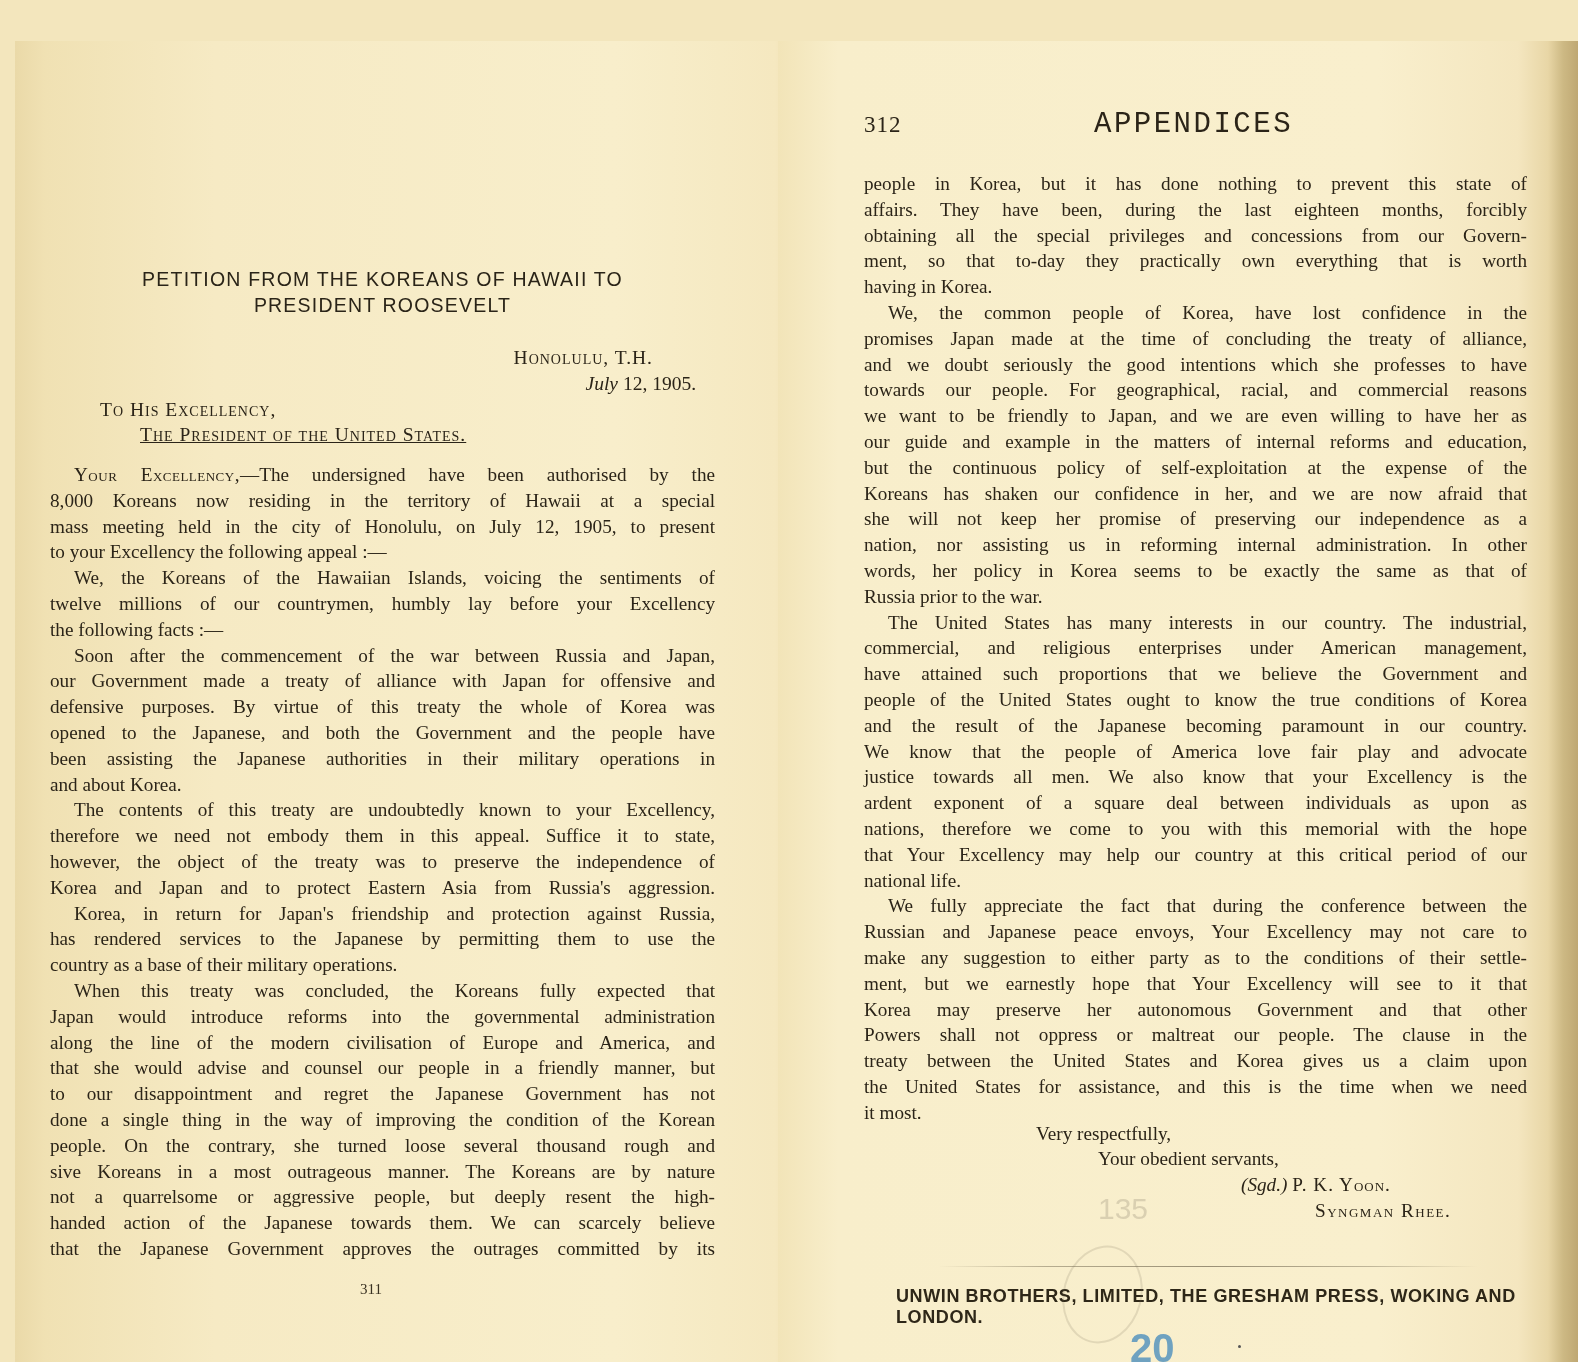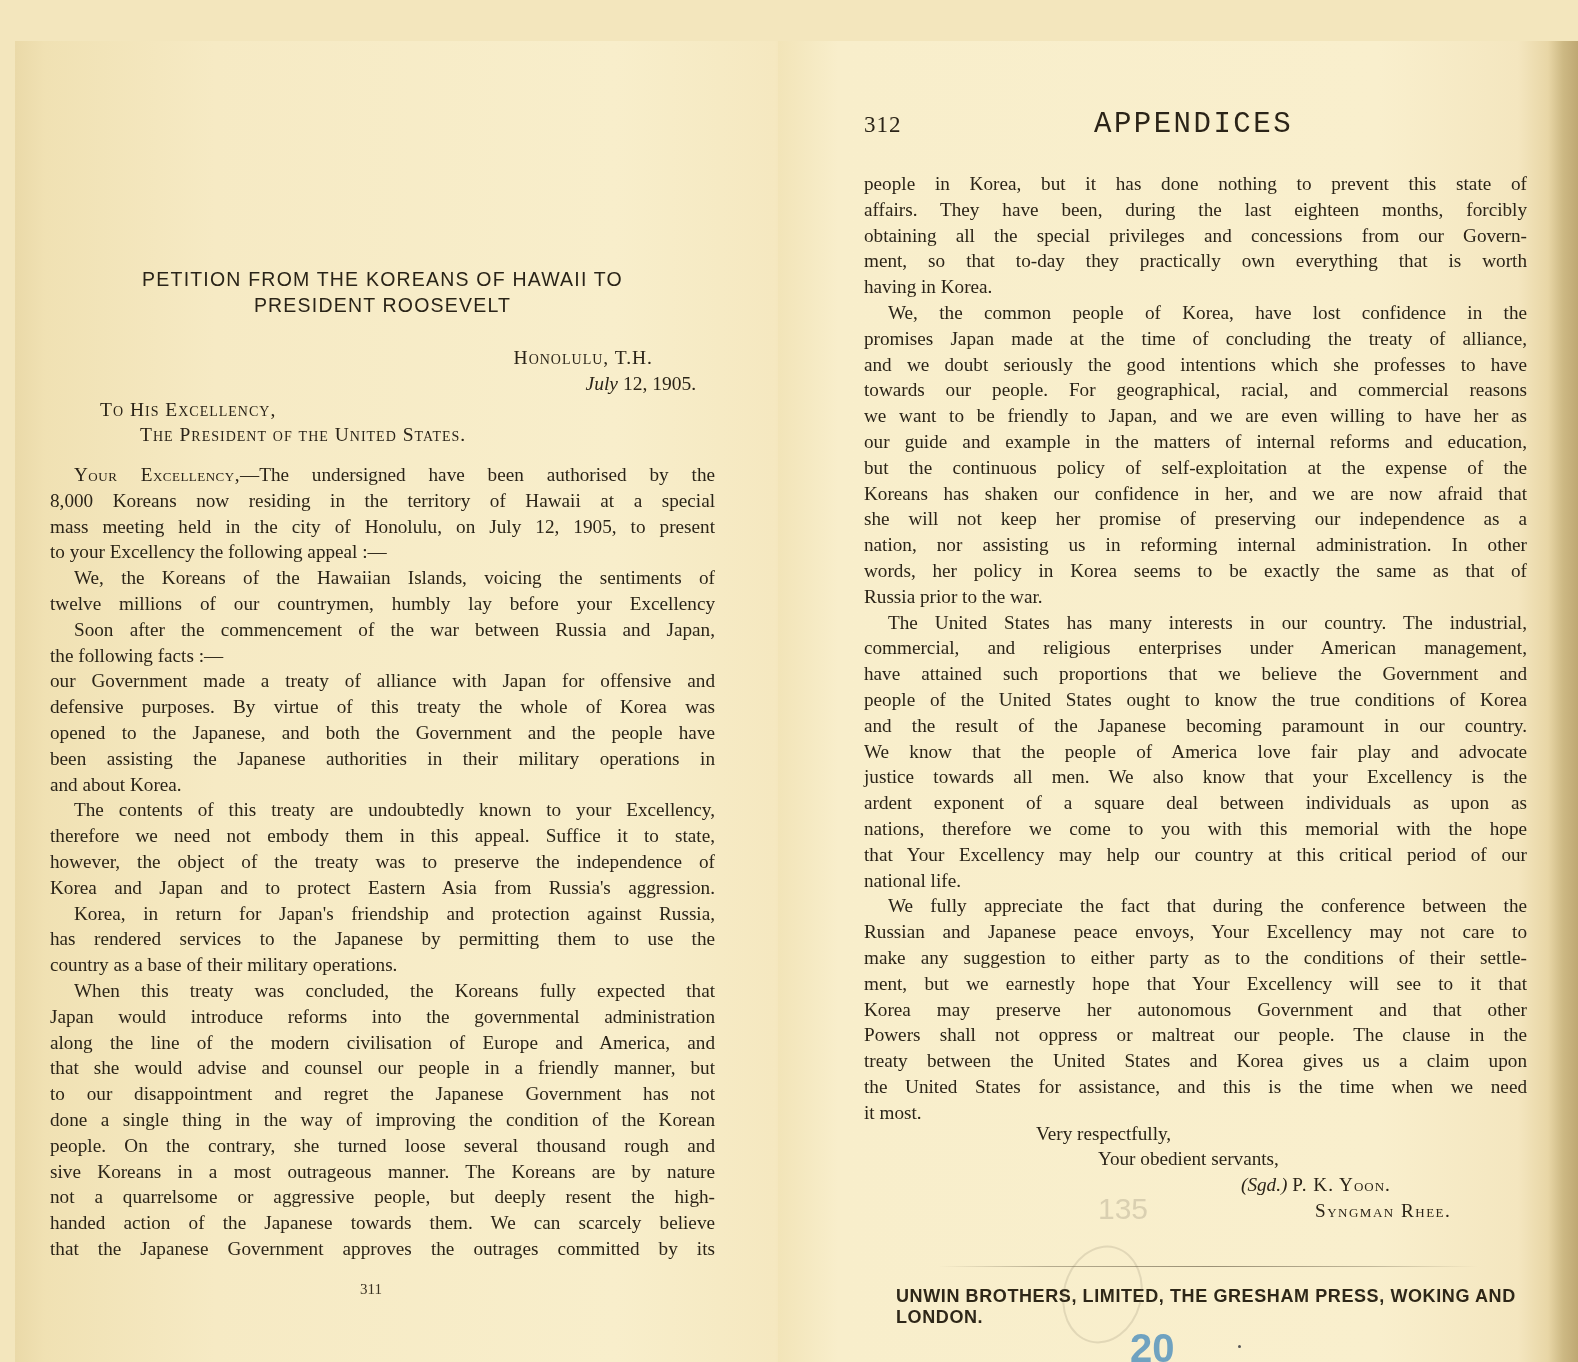--- a/index.html
+++ b/index.html
@@ -48,21 +48,21 @@
     .date {
       position: absolute; right: 97px; top: 332px; font-size: 19.5px; text-align: center;
     }
     .date i { font-style: italic; }
     .addressee1 {
       position: absolute; left: 85px; top: 358px; font-size: 19.5px;
       font-variant: small-caps; letter-spacing: 1px;
     }
     .addressee2 {
       position: absolute; left: 125px; top: 383px; font-size: 19.5px;
-      font-variant: small-caps; letter-spacing: 1px;
+      font-variant: small-caps; letter-spacing: 1px; text-decoration: underline;
     }
     .folio-left {
       position: absolute; left: 345px; top: 1240px; font-size: 15px; color: #3a3222;
     }
     .running-head {
       position: absolute; top: 67px; left: 86px; width: 663px;
     }
     .folio-right {
       position: absolute; left: 0; top: 4px; font-size: 23px; letter-spacing: 1px;
     }
@@ -116,22 +116,22 @@
   <div class="addressee1">To His Excellency,</div>
   <div class="addressee2">The President of the United States.</div>
 
   <div class="text-block left-block">
     <span class="line indent"><span class="sc">Your Excellency,</span><span>—The undersigned have been authorised by the</span></span>
     <span class="line">8,000 Koreans now residing in the territory of Hawaii at a special</span>
     <span class="line">mass meeting held in the city of Honolulu, on July 12, 1905, to present</span>
     <span class="line last">to your Excellency the following appeal :—</span>
     <span class="line indent">We, the Koreans of the Hawaiian Islands, voicing the sentiments of</span>
     <span class="line">twelve millions of our countrymen, humbly lay before your Excellency</span>
+    <span class="line last">the following facts :—</span>
     <span class="line indent">Soon after the commencement of the war between Russia and Japan,</span>
-    <span class="line last">the following facts :—</span>
     <span class="line">our Government made a treaty of alliance with Japan for offensive and</span>
     <span class="line">defensive purposes. By virtue of this treaty the whole of Korea was</span>
     <span class="line">opened to the Japanese, and both the Government and the people have</span>
     <span class="line">been assisting the Japanese authorities in their military operations in</span>
     <span class="line last">and about Korea.</span>
     <span class="line indent">The contents of this treaty are undoubtedly known to your Excellency,</span>
     <span class="line">therefore we need not embody them in this appeal. Suffice it to state,</span>
     <span class="line">however, the object of the treaty was to preserve the independence of</span>
     <span class="line">Korea and Japan and to protect Eastern Asia from Russia's aggression.</span>
     <span class="line indent">Korea, in return for Japan's friendship and protection against Russia,</span>

